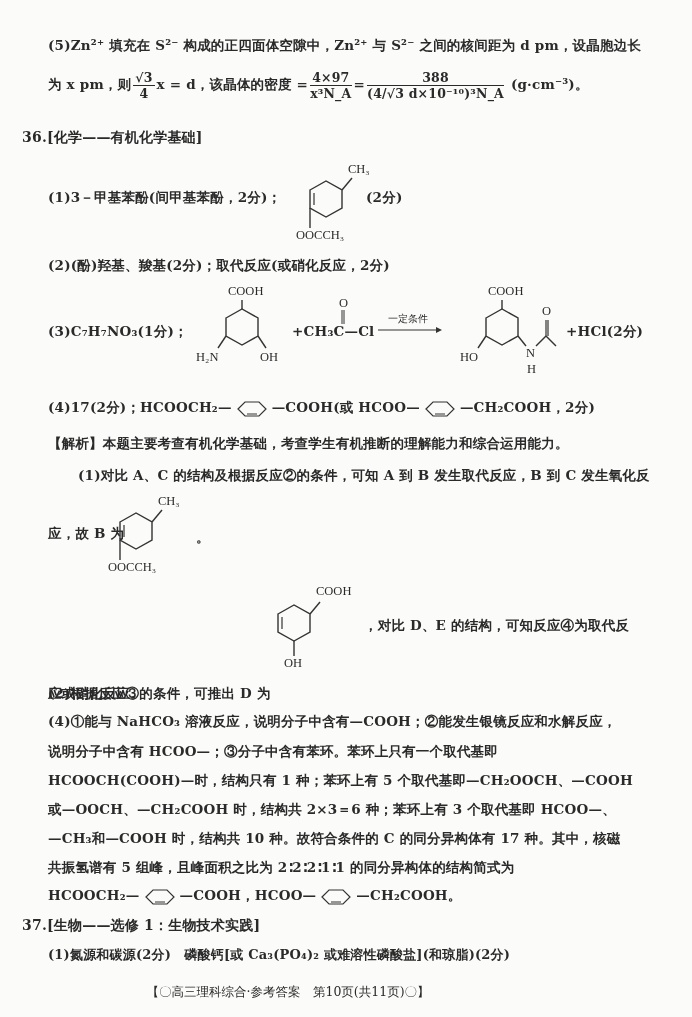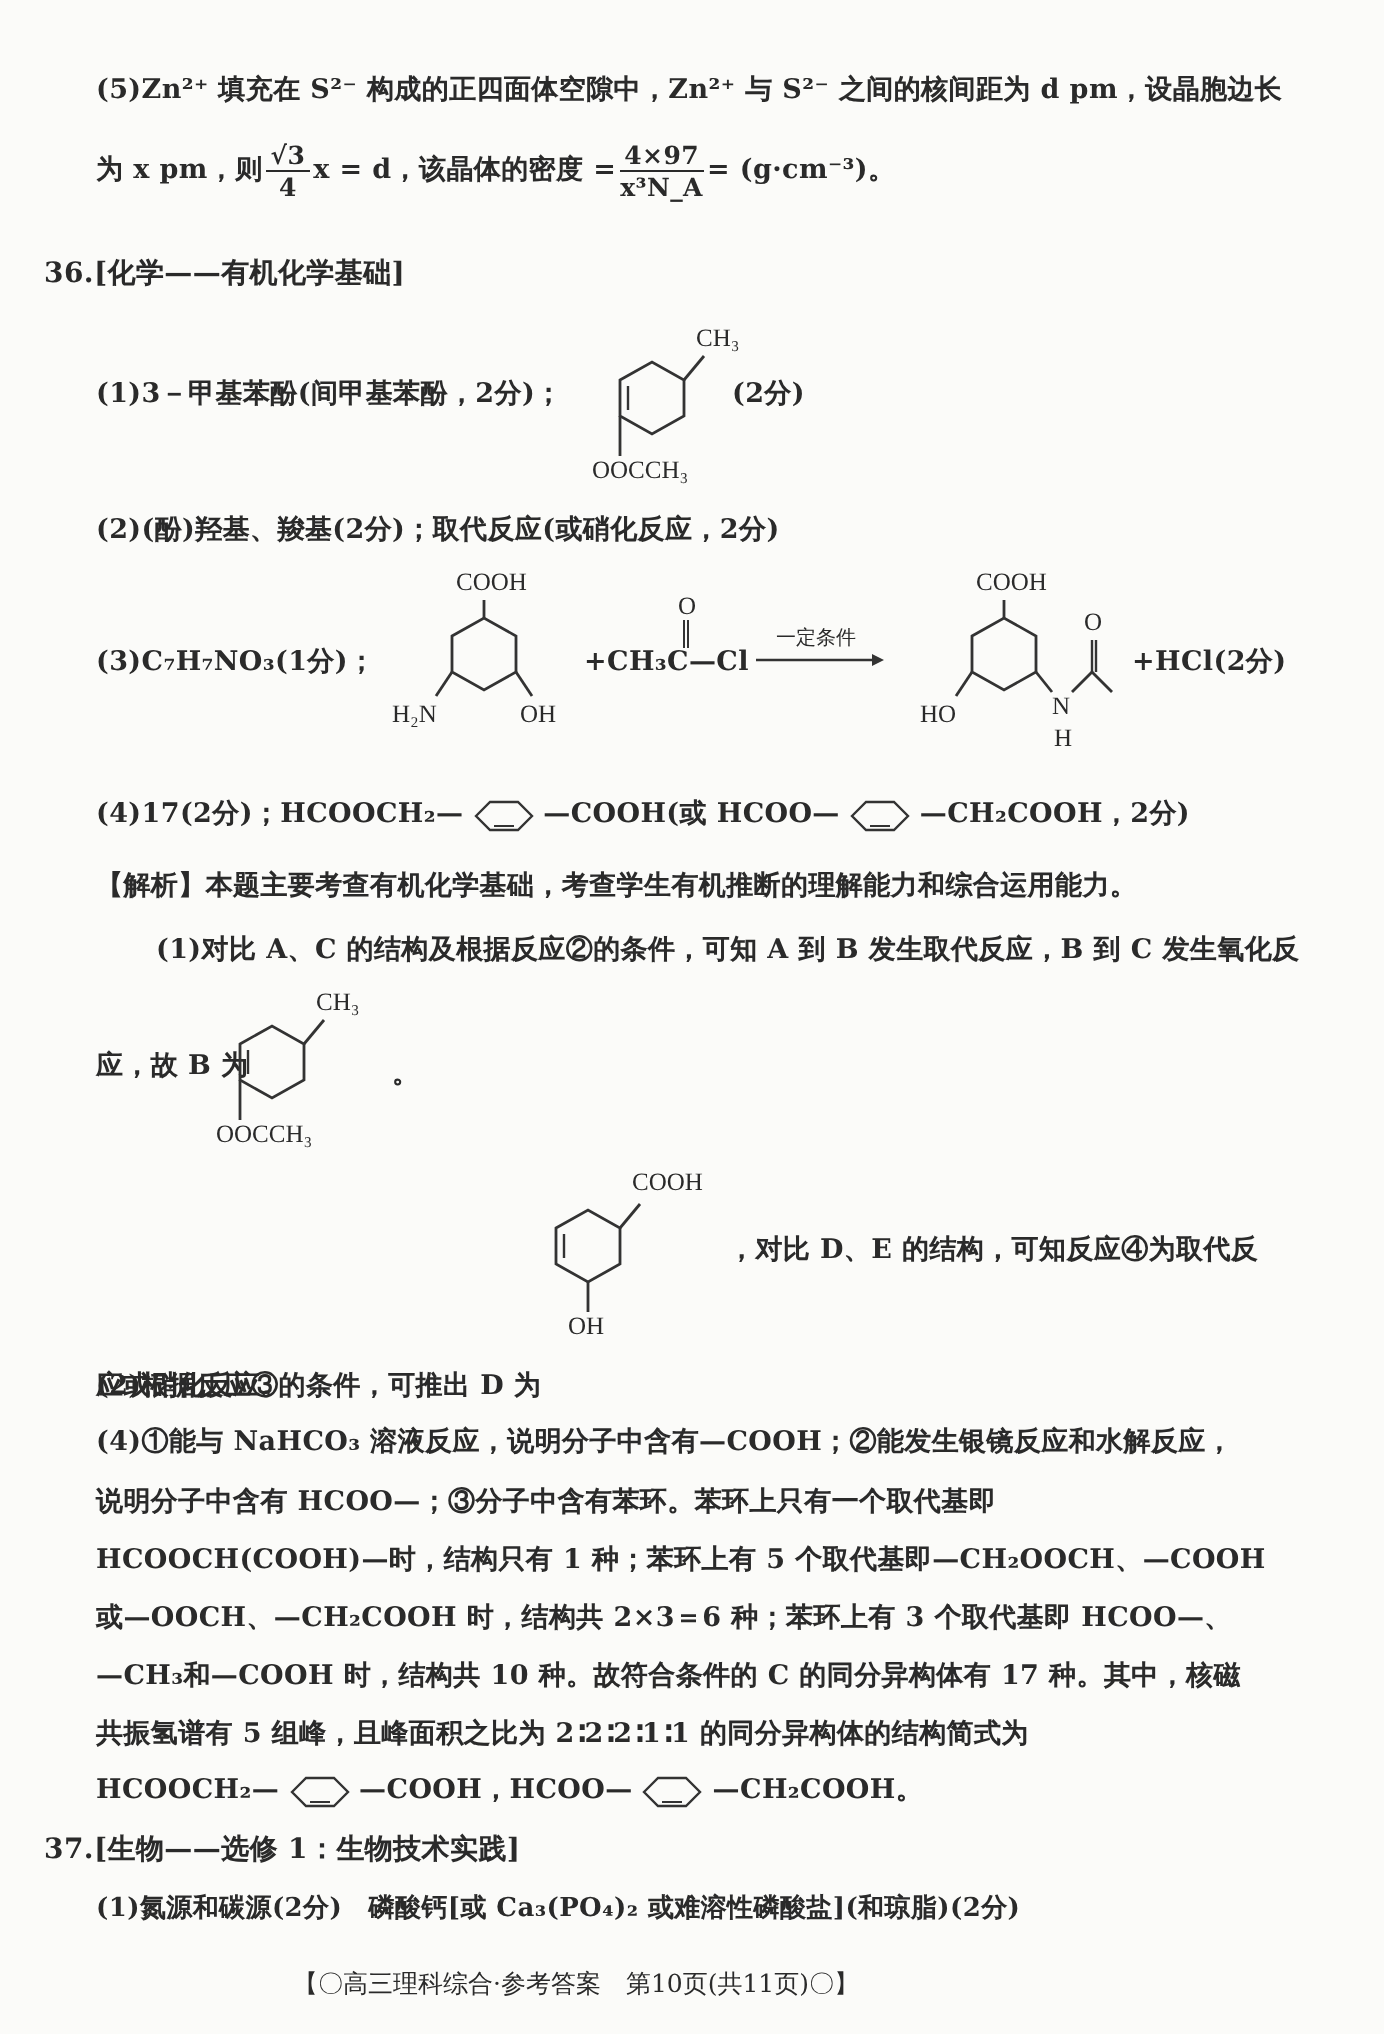--- a/index.html
+++ b/index.html
@@ -16,21 +16,21 @@
   .frac { display: inline-block; vertical-align: middle; text-align: center; margin: 0 2px; }
   .frac .num { display: block; border-bottom: 1px solid #2a2a2a; padding: 0 2px; font-size: 12.5px; line-height: 15px; }
   .frac .den { display: block; font-size: 12.5px; line-height: 15px; }
   .footer { position: absolute; left: 0; width: 576px; text-align: center; top: 984px; font-size: 12.5px; }
 </style>
 </head>
 <body>
 
 <div class="line" style="left:48px;top:36px;">(5)Zn²⁺ 填充在 S²⁻ 构成的正四面体空隙中，Zn²⁺ 与 S²⁻ 之间的核间距为 d pm，设晶胞边长</div>
 <div class="line" style="left:48px;top:70px;">
-  <span>为 x pm，则</span><span class="frac"><span class="num">√3</span><span class="den">4</span></span><span>x = d，该晶体的密度 =</span><span class="frac"><span class="num">4×97</span><span class="den">x³N_A</span></span><span>=</span>
+  <span>为 x pm，则</span><span class="frac"><span class="num">√3</span><span class="den">4</span></span><span>x = d，该晶体的密度 =</span><span class="frac"><span class="num">4×97</span><span class="den">x³N_A</span></span><span>=</span><span class="frac"><span class="num" style="padding:0 24px;">388</span><span class="den">(4/√3 d×10⁻¹⁰)³N_A</span></span>
   <span>(g·cm⁻³)。</span>
 </div>
 
 <div class="line heading" style="left:22px;top:128px;">36.[化学——有机化学基础]</div>
 
 <div class="line" style="left:48px;top:188px;">(1)3－甲基苯酚(间甲基苯酚，2分)；</div>
 <div class="mol" style="left:290px;top:162px;width:80px;height:100px;">
   <svg width="80" height="100" viewBox="0 0 80 100">
     <polygon points="20,28 36,19 52,28 52,46 36,55 20,46" fill="none" stroke="#333" stroke-width="1.4"></polygon>
     <line x1="24" y1="31" x2="24" y2="43" stroke="#333" stroke-width="1.2"></line>

